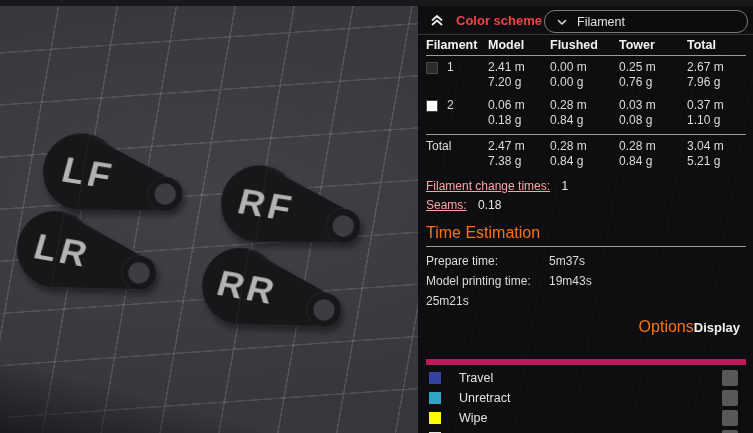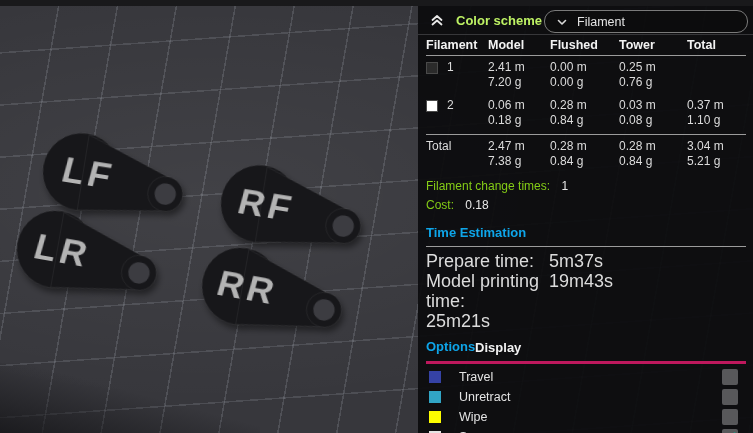--- a/index.html
+++ b/index.html
@@ -31,54 +31,54 @@
   
   .panel{position:absolute;left:418px;top:0;right:0;bottom:0;
     background:rgba(12,12,14,0.94);color:#dcdcdc;font-size:12px;z-index:20;
     box-sizing:border-box;padding:6px 0 0 0;}
   .panel .pad{padding-left:8px;padding-right:7px;}
 
   .panel-header{display:flex;align-items:center;height:28px;padding:0 8px;
     border-bottom:1px solid #37373a;}
   .collapse-btn{width:16px;height:16px;display:flex;align-items:center;justify-content:center;
     margin-left:3px;cursor:pointer;}
-  .panel-title{font-weight:bold;font-size:13px;color:#bef264;margin-left:11px;}
+  .panel-title{font-weight:bold;font-size:13px;color:#ef4444;margin-left:11px;}
   .dropdown{position:absolute;left:126px;top:10px;width:202px;height:21px;
     border:1px solid #7a7a7a;border-radius:11px;display:flex;align-items:center;
     background:rgba(10,10,10,0.4);cursor:pointer;}
   .dropdown .chev{margin-left:11px;display:flex;}
   .dropdown .val{margin-left:9px;color:#e4e4e4;font-size:12.5px;}
 
   
   .tbl{margin-top:0;}
   .trow{display:grid;grid-template-columns:62px 62px 69px 68px auto;align-items:start;}
   .thead{height:20px;align-items:center;font-weight:bold;color:#f2f2f2;font-size:12.5px;
     border-bottom:1px solid #9b9b9b;}
   .trow.data{padding:4px 0;line-height:15px;}
   .fil-cell{display:flex;align-items:center;gap:9px;}
   .swatch{width:12px;height:12px;border:1px solid #4a4a4a;box-sizing:border-box;flex:0 0 auto;}
   .sep{border-top:1px solid #9b9b9b;margin-top:2px;}
   .total-row{padding:4px 0;line-height:15px;}
 
   .statline{line-height:16px;}
-  .statline .lbl{color:#84cc16;}
+  .statline .lbl{color:#fca5a5;text-decoration:underline;}
   .statline .v{margin-left:8px;color:#e8e8e8;}
   .stats{margin-top:5px;}
   .stats .statline + .statline{margin-top:3px;}
 
-  .section-title{font-weight:bold;color:#0ea5e9;font-size:13px;height:16px;line-height:16px;}
+  .section-title{font-weight:normal;color:#f97316;font-size:16px;height:16px;line-height:16px;}
   .time-section{margin-top:12px;}
   .time-section .section-title{padding-bottom:5px;border-bottom:1px solid #9b9b9b;}
   .time-rows{padding-top:4px;}
-  .time-row{display:grid;grid-template-columns:123px auto;line-height:20px;font-size:18px;}
+  .time-row{display:grid;grid-template-columns:123px auto;line-height:20px;font-size:12px;}
 
   .options-section{margin-top:8px;position:relative;}
-  .options-head{display:flex;justify-content:flex-start;align-items:center;
-    padding-bottom:6px;border-bottom:3px solid #be185d;}
-  .display-lbl{font-weight:bold;color:#f2f2f2;font-size:13px;margin-right:29px;}
+  .options-head{display:flex;justify-content:flex-end;align-items:center;
+    padding-bottom:24px;border-bottom:6px solid #be185d;}
+  .display-lbl{font-weight:bold;color:#f2f2f2;font-size:13px;margin-right:6px;}
   .opt-rows{padding-top:3px;}
   .opt-row{position:relative;height:20px;display:flex;align-items:center;}
   .opt-row .swatch{margin-left:3px;border:none;}
   .opt-label{margin-left:18px;font-size:12.5px;color:#e4e4e4;}
   .opt-check{position:absolute;left:296px;top:2px;width:16px;height:16px;border-radius:2px;
     background:#58585a;cursor:pointer;display:flex;align-items:center;justify-content:center;}
   .opt-check svg{display:none;}
   .opt-check.checked svg{display:block;}
 </style>
 </head>
@@ -178,20 +178,24 @@
             <div>7.20 g</div>
           </div>
         <div>
             <div>0.00 m</div>
             <div>0.00 g</div>
           </div>
         <div>
             <div>0.25 m</div>
             <div>0.76 g</div>
           </div>
+        <div>
+            <div>2.67 m</div>
+            <div>7.96 g</div>
+          </div>
       </div>
 
       <div class="trow data">
         <div class="fil-cell">
           <span class="swatch" style="background: rgb(255, 255, 255);"></span>
           <span>2</span>
         </div>
         <div>
             <div>0.06 m</div>
             <div>0.18 g</div>
@@ -231,21 +235,21 @@
             <div>5.21 g</div>
           </div>
       </div>
 
       <div class="stats">
         <div class="statline">
           <span class="lbl">Filament change times:</span>
           <span class="v">1</span>
         </div>
         <div class="statline">
-          <span class="lbl">Cost:</span>
+          <span class="lbl">Seams:</span>
           <span class="v">0.18</span>
         </div>
       </div>
 
       <div class="time-section">
         <div class="section-title">Time Estimation</div>
         <div class="time-rows">
           <div class="time-row">
             <span>Prepare time:</span>
             <span>5m37s</span>

